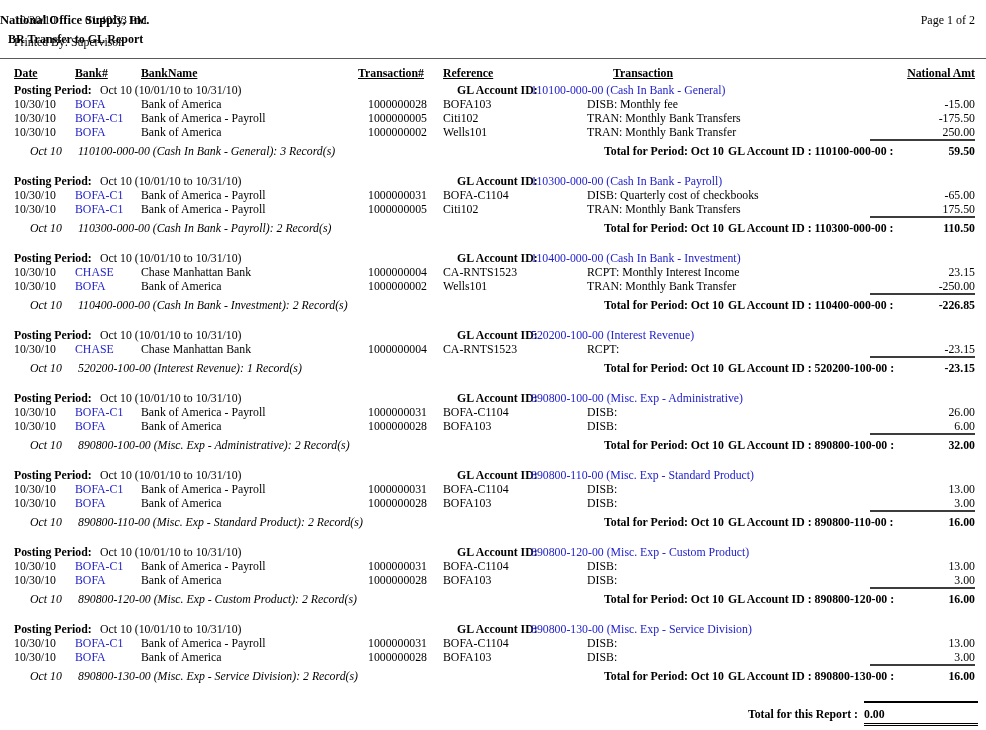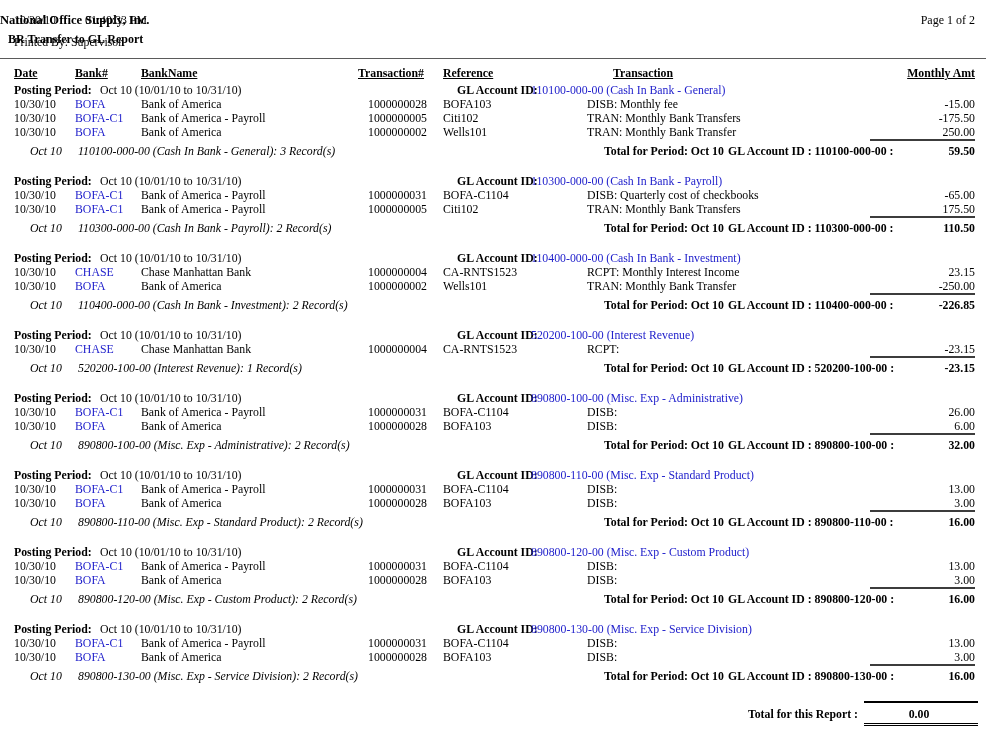--- a/index.html
+++ b/index.html
@@ -44,21 +44,21 @@
   .sum-period{left:14px;top:5px;font-style:italic;}
   .sum-text{left:62px;top:5px;font-style:italic;}
   .tot-label{left:588px;top:5px;font-weight:bold;}
   .tot-acct{left:712px;top:5px;font-weight:bold;}
   .tot-amt{right:11px;top:0;width:105px;text-align:right;font-weight:bold;
            border-top:2px solid #3c3c3c;padding-top:3px;}
 
   .report-total{position:relative;height:32px;margin-top:14px;}
   .report-total span{position:absolute;white-space:nowrap;}
   .rt-label{right:128px;top:7px;font-weight:bold;}
-  .rt-amt{right:8px;top:1px;width:110px;text-align:center;font-weight:bold;
+  .rt-amt{right:8px;top:1px;width:110px;text-align:left;font-weight:bold;
           border-top:2px solid #000;border-bottom:3px double #000;padding:4px 4px 1px 0;}
 </style>
 </head>
 <body>
 
 <div class="hdr">
   <span class="h-date">10/30/10</span>
   <span class="h-time">01:40:33 PM</span>
   <span class="h-printed">Printed By: Supervisor</span>
   <span class="h-company">National Office Supply, Inc.</span>
@@ -66,21 +66,21 @@
   <span class="h-page">Page 1 of 2</span>
 </div>
 
 <div class="row colhead">
   <span class="ch-date">Date</span>
   <span class="ch-bank">Bank#</span>
   <span class="ch-bname">BankName</span>
   <span class="ch-txn">Transaction#</span>
   <span class="ch-ref">Reference</span>
   <span class="ch-desc">Transaction</span>
-  <span class="ch-amt">Monthly Amt</span>
+  <span class="ch-amt">National Amt</span>
 </div>
 
 <div id="sections">
   <section class="section">
     <div class="row posting">
       <span class="pp-label">Posting Period:</span>
       <span class="pp-value">Oct 10 (10/01/10 to 10/31/10)</span>
       <span class="gl-label">GL Account ID:</span>
       <span class="gl-value">110100-000-00 (Cash In Bank - General)</span>
     </div>

